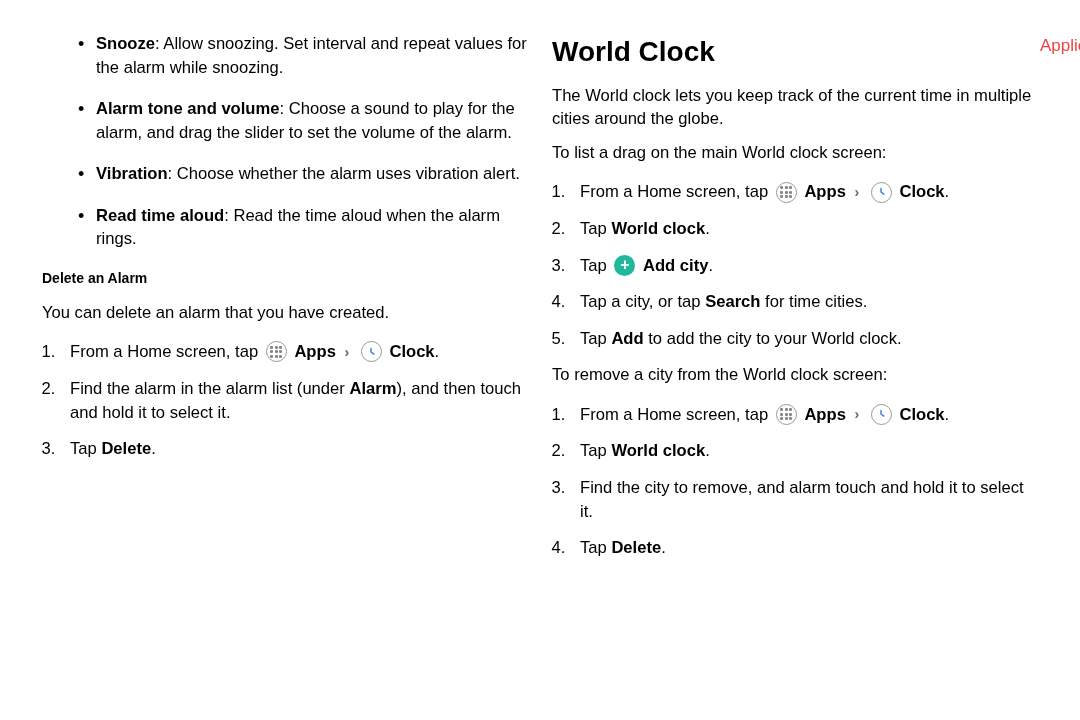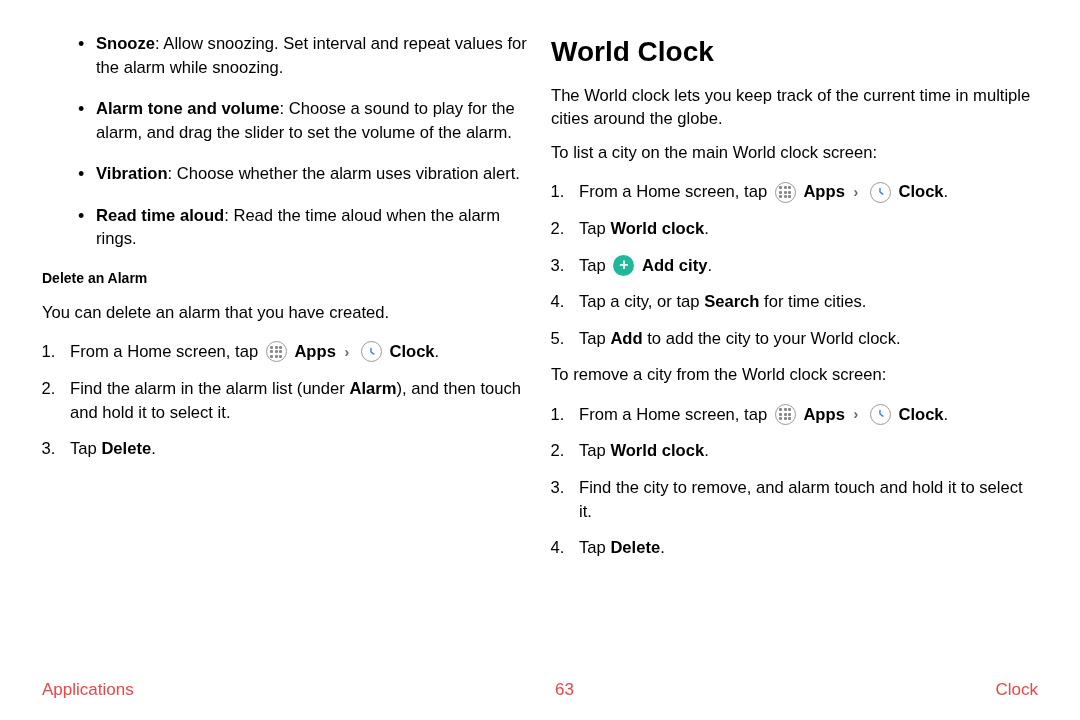--- a/index.html
+++ b/index.html
@@ -1,16 +1,16 @@
 <!DOCTYPE html>
 <html><head>
 <meta charset="utf-8">
 <style>
   html,body{margin:0;padding:0;width:1080px;height:720px;font-family:Arial,Helvetica,sans-serif;color:#000;background:#fff}
-  .page{box-sizing:border-box;width:1080px;height:720px;padding:32px 42px 20px 42px;display:flex;flex-direction:column}
+  .page{box-sizing:border-box;width:1080px;height:720px;padding:32px 42px 20px 42px;display:flex;flex-direction:row}
   .columns{display:flex;gap:22px;flex:1}
   .col{width:488px;font-size:16.6px;line-height:1.42}
   .col p{margin:0 0 10px 0}
   ul.bullets{list-style:none;margin:0 0 6px 0;padding:0 0 0 36px}
   ul.bullets>li{position:relative;padding-left:18px;margin:0 0 18px 0}
   ul.bullets>li::before{content:"•";position:absolute;left:0;top:0;font-size:18px}
   ol.num{margin:16px 0 10px 0;padding:0 0 0 18px}
   ol.num>li{padding-left:10px;margin:0 0 13px 0}
   h1{font-size:28px;font-weight:700;margin:0 0 12px 0}
   h2{font-size:14px;font-weight:700;margin:16px 0 12px 0}
@@ -70,21 +70,21 @@
           <b>Clock</b>.
         </li>
         <li><span>Find the alarm in the alarm list (under </span><b>Alarm</b><span>), and then touch and hold it to select it.</span></li>
         <li><span>Tap </span><b>Delete</b><span>.</span></li>
       </ol>
     </div>
 
     <div class="col">
       <h1>World Clock</h1>
       <p class="para">The World clock lets you keep track of the current time in multiple cities around the globe.</p>
-      <p class="para">To list a city on the main World clock screen:</p>
+      <p class="para">To list a drag on the main World clock screen:</p>
 
       <ol class="num">
         <li>
           <span>From a Home screen, tap </span>
           <span class="ico ico-apps">
               <span class="grid">
                 <span></span>
                 <span></span>
                 <span></span>
                 <span></span>

